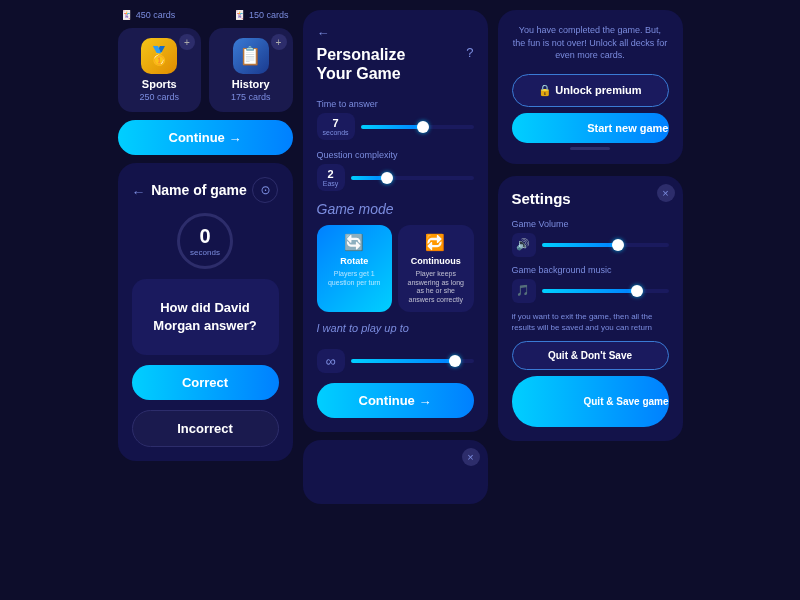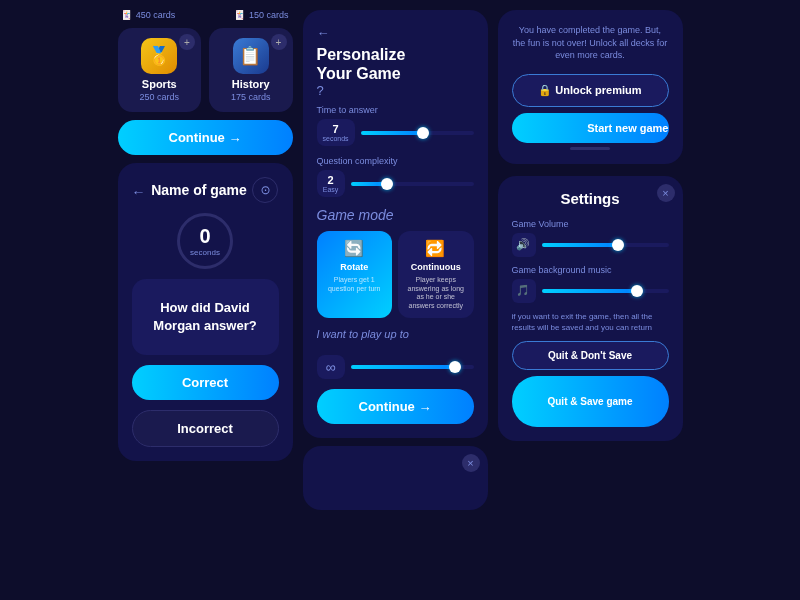--- a/index.html
+++ b/index.html
@@ -226,22 +226,21 @@
       border-radius: 18px;
       padding: 14px;
     }
 
     .panel-back { color: #7b8cde; font-size: 13px; cursor: pointer; margin-bottom: 6px; display: block; }
 
     .panel-title-row {
       display: flex;
       justify-content: space-between;
       align-items: flex-start;
-      margin-bottom: 7px;
-      flex-direction: column;
+      margin-bottom: 16px;
     }
 
     .panel-title {
       color: #fff;
       font-size: 16px;
       font-weight: 800;
       line-height: 1.2;
     }
 
     .help-btn {
@@ -446,21 +445,21 @@
       height: 18px;
       display: flex;
       align-items: center;
       justify-content: center;
     }
 
     .settings-title {
       color: #fff;
       font-size: 15px;
       font-weight: 800;
-      text-align: center;
+      text-align: left;
       margin-bottom: 12px;
     }
 
     .settings-section { margin-bottom: 8px; }
 
     .settings-section-label {
       color: #7b8cde;
       font-size: 9px;
       margin-bottom: 4px;
     }
@@ -507,21 +506,21 @@
     .quit-save-btn {
       background: linear-gradient(90deg, #00cfff, #0080ff);
       border: none;
       border-radius: 25px;
       color: #fff;
       font-weight: 700;
       font-size: 10px;
       padding: 20px 0;
       cursor: pointer;
       width: 100%;
-      text-align: center;
+      text-align: right;
     }
   </style>
 </head>
 <body>
 
 <div class="col1">
 
   <div class="card-count-row">
     <span class="card-count-badge">
       <span>🃏</span>

